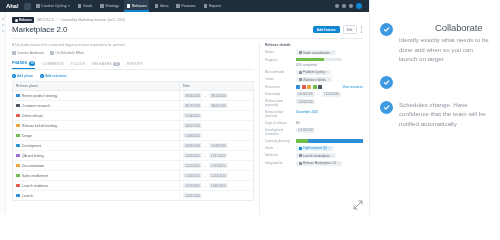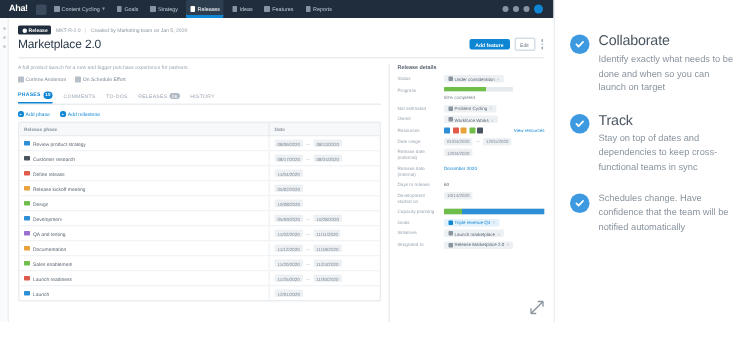--- a/index.html
+++ b/index.html
@@ -217,21 +217,21 @@
   }
   .promo-item { display: flex; gap: 6px; align-items: flex-start; }
   .check {
     width: 13px; height: 13px; border-radius: 50%;
     background: #3d9ae0; flex: none;
     display: flex; align-items: center; justify-content: center;
     margin-top: 1px;
   }
   .check svg { display: block; }
   .promo-txt { min-width: 0; }
-  .promo-h { font-size: 9.5px; color: #4a5560; font-weight: normal; letter-spacing: -0.1px; margin-bottom: 2px; }
+  .promo-h { font-size: 9.5px; color: #4a5560; font-weight: normal; letter-spacing: -0.1px; margin-bottom: 2px; margin-left: 36px; }
   .promo-p { font-size: 6.2px; color: #8a949e; line-height: 1.55; }
 </style>
 </head>
 <body>
 
 <div class="screen">
 
   <div class="app-window">
 
     <div class="topnav">
@@ -636,24 +636,20 @@
         <div class="promo-p">Identify exactly what needs to be done and when so you can launch on target</div>
       </div>
     </div>
 
     <div class="promo-item">
       <span class="check">
         <svg width="7" height="7" viewBox="0 0 12 12">
           <path d="M2.2 6.2 L4.7 8.7 L9.8 3.4" stroke="#ffffff" stroke-width="2" fill="none" stroke-linecap="round" stroke-linejoin="round"></path>
         </svg>
       </span>
-      <div class="promo-txt">
-        <div class="promo-h">Track</div>
-        <div class="promo-p">Stay on top of dates and dependencies to keep cross-functional teams in sync</div>
-      </div>
     </div>
 
     <div class="promo-item">
       <span class="check">
         <svg width="7" height="7" viewBox="0 0 12 12">
           <path d="M2.2 6.2 L4.7 8.7 L9.8 3.4" stroke="#ffffff" stroke-width="2" fill="none" stroke-linecap="round" stroke-linejoin="round"></path>
         </svg>
       </span>
       <div class="promo-txt">
         <div class="promo-p">Schedules change. Have confidence that the team will be notified automatically</div>

